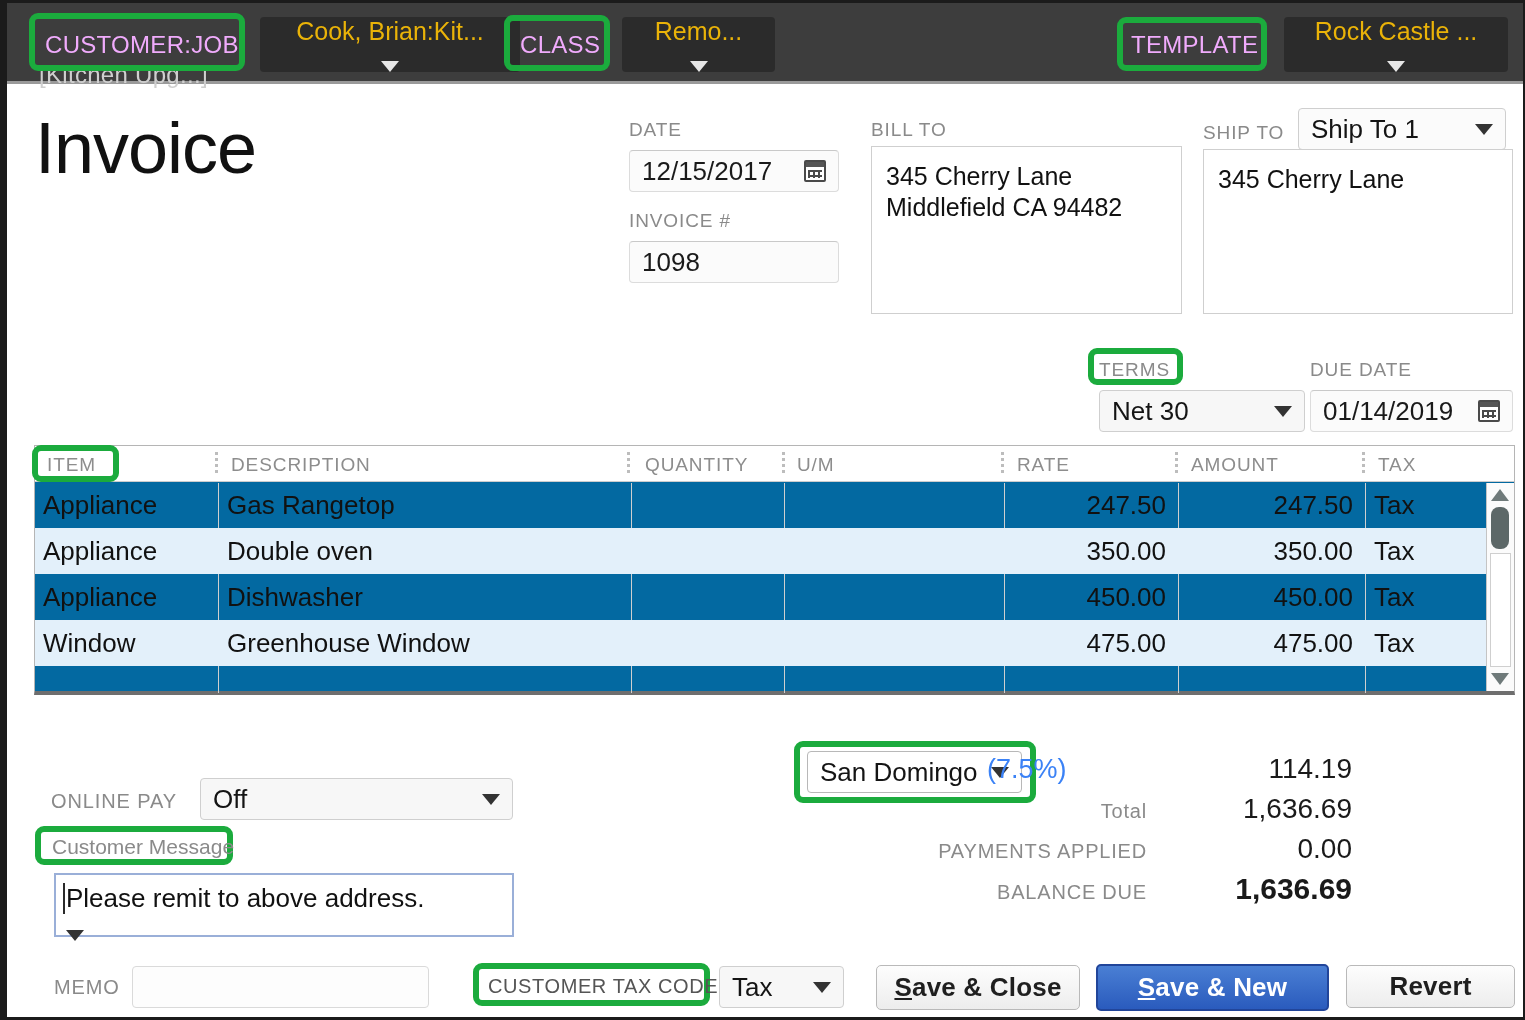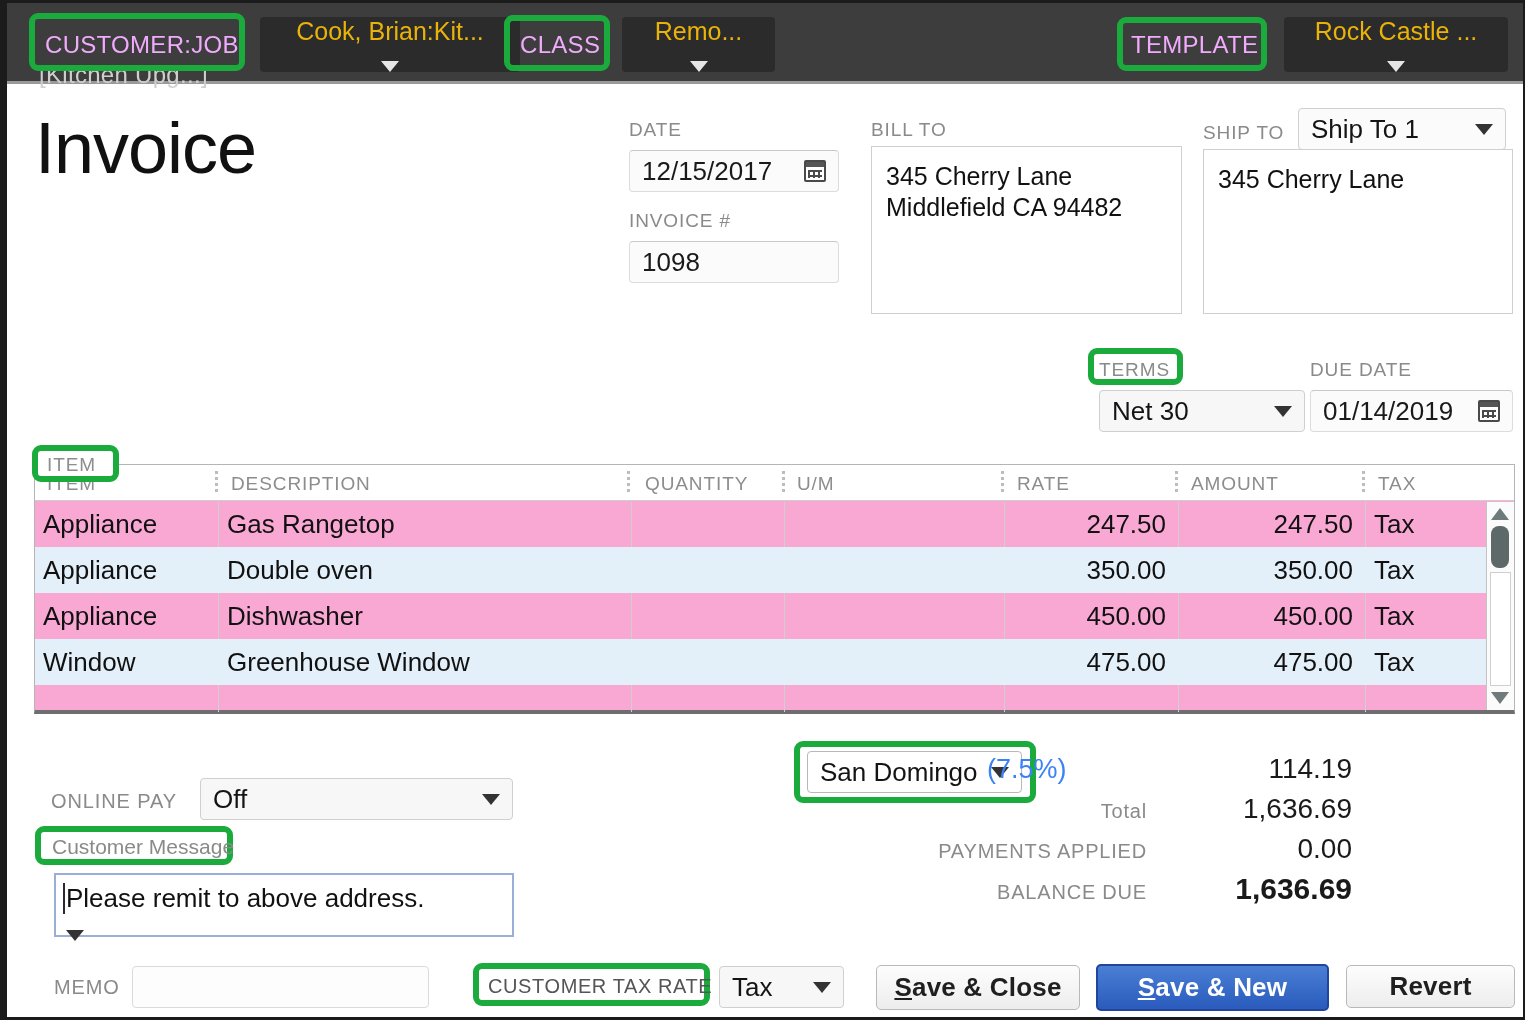--- a/index.html
+++ b/index.html
@@ -120,24 +120,23 @@
     border-right: 9px solid transparent;
     border-top: 11px solid #333;
     flex: none;
   }
 
   
   .grid {
     position: absolute;
     left: 27px; top: 442px;
     width: 1481px; height: 250px;
-    background: #f9a8d4;
+    background: #0369a1;
     border: 1px solid #b5b5b5;
     border-bottom: 4px solid #6e6e6e;
-    margin-top: 19px;
   }
   .grid-head {
     position: relative;
     height: 36px;
     border-bottom: 1px solid #cdcdcd;
     background: #ffffff;
   }
   .gh {
     position: absolute;
     top: 8px;
@@ -477,21 +476,21 @@
     <span class="caret-text">Please remit to above address.</span>
     <span class="dd-caret" style="margin-top:16px;"></span>
   </div>
 
   <div class="flabel" style="left:47px; top:973px; font-size:20px;">MEMO</div>
   <div class="memo-in" style="left:125px; top:963px; width:297px; height:42px;">
     
   </div>
 
   <div class="hl hl-white" style="left:466px; top:960px; width:237px; height:43px;"></div>
-  <div style="position:absolute; left:481px; top:972px; font-size:20px; color:#555; letter-spacing:0.6px; z-index:5;">CUSTOMER TAX RATE</div>
+  <div style="position:absolute; left:481px; top:972px; font-size:20px; color:#555; letter-spacing:0.6px; z-index:5;">CUSTOMER TAX CODE</div>
 
   <div class="sel" style="left:712px; top:963px; width:125px; height:42px;">
     <span>Tax</span>
     <span class="dd-caret"></span>
   </div>
 
   <div class="btn btn-plain" style="left:869px; top:962px; width:204px; height:45px;">
     <span><span class="u">S</span>ave &amp; Close</span>
   </div>
 

